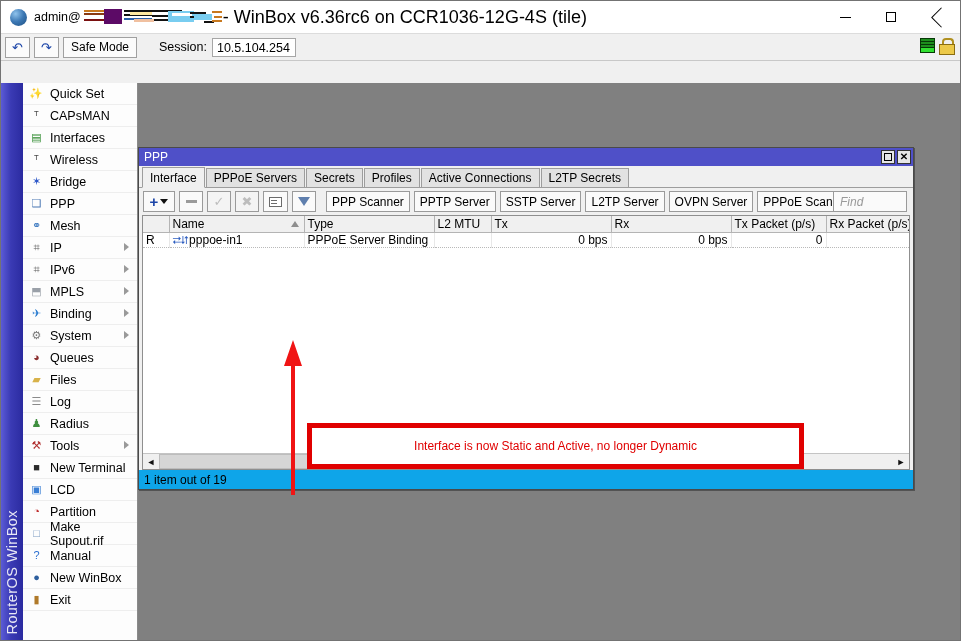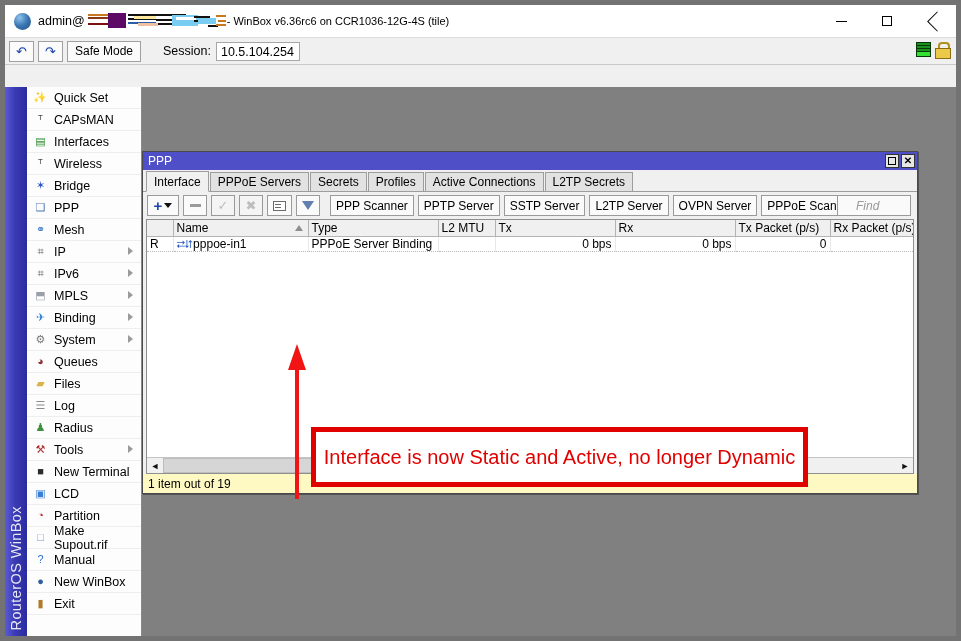--- a/index.html
+++ b/index.html
@@ -9,21 +9,21 @@
     overflow: hidden;
     font-family: "Liberation Sans", sans-serif;
     font-size: 12px;
     background: #ffffff;
   }
 
   
   #app {
     position: relative;
     width: 961px; height: 641px;
-    border: 5px solid #737373;
+    border: 1px solid #737373;
     background: #f0f0f0;
     overflow: hidden;
   }
 
   
   .titlebar {
     position: relative;
     height: 32px;
     background: #ffffff;
     display: flex;
@@ -38,21 +38,21 @@
   }
   .title-pre { font-size: 12.5px; color: #000; white-space: nowrap; }
   .redaction {
     position: relative;
     width: 140px; height: 20px;
     margin: 0 1px;
     flex: 0 0 auto;
     overflow: hidden;
   }
   .redaction i { position: absolute; display: block; }
-  .title-post { font-size: 11px; color: #000; white-space: nowrap; }
+  .title-post { font-size: 18px; color: #000; white-space: nowrap; }
 
   .wincontrols {
     position: absolute; right: 0; top: 0;
     height: 32px; display: flex;
   }
   .wc { width: 46px; height: 32px; display: flex; align-items: center; justify-content: center; }
   .glyph-min { width: 11px; height: 1px; background: #000; display: block; }
   .glyph-max { width: 10px; height: 10px; border: 1px solid #000; display: block; }
   .glyph-x { position: relative; width: 11px; height: 11px; display: block; }
   .glyph-x:before, .glyph-x:after {
@@ -297,21 +297,21 @@
   }
   .funnel-ico:after{
     content:""; position:absolute; left:-1px; top:9px; width:2px; height:4px; background:#5f7fae;
   }
   .findbox {
     position: absolute; right: 6px; top: 3px;
     width: 74px; height: 21px;
     border: 1px solid #9a9a9a;
     background: #fafafa;
     display: flex; align-items: center;
-    padding-left: 18px;
+    padding-left: 6px;
     color: #9a9a9a; font-style: italic; font-size: 12px;
   }
 
   
   .ppp-table-wrap {
     flex: 1 1 auto;
     margin: 0 3px;
     border: 1px solid #8f8f8f;
     background: #ffffff;
     display: flex; flex-direction: column;
@@ -376,33 +376,33 @@
     background: #d6d6d6; border: 1px solid #bdbdbd;
   }
 
   
   .ppp-status {
     flex: 0 0 19px;
     height: 19px;
     display: flex; align-items: center;
     padding-left: 5px;
     font-size: 12px; color: #000;
-    background: #fef9c3;
+    background: #0ea5e9;
   }
 
   
   .anno-box {
     position: absolute;
     left: 169px; top: 340px;
-    width: 497px; height: 60px;
+    width: 497px; height: 46px;
     border: 5px solid #e00000;
     background: #ffffff;
     display: flex; align-items: center; justify-content: center;
     color: #e00000;
-    font-size: 20px;
+    font-size: 12px;
     z-index: 60;
   }
   .anno-arrow {
     position: absolute;
     left: 146px; top: 257px;
     width: 18px; height: 155px;
     z-index: 60;
   }
 </style>
 </head>

